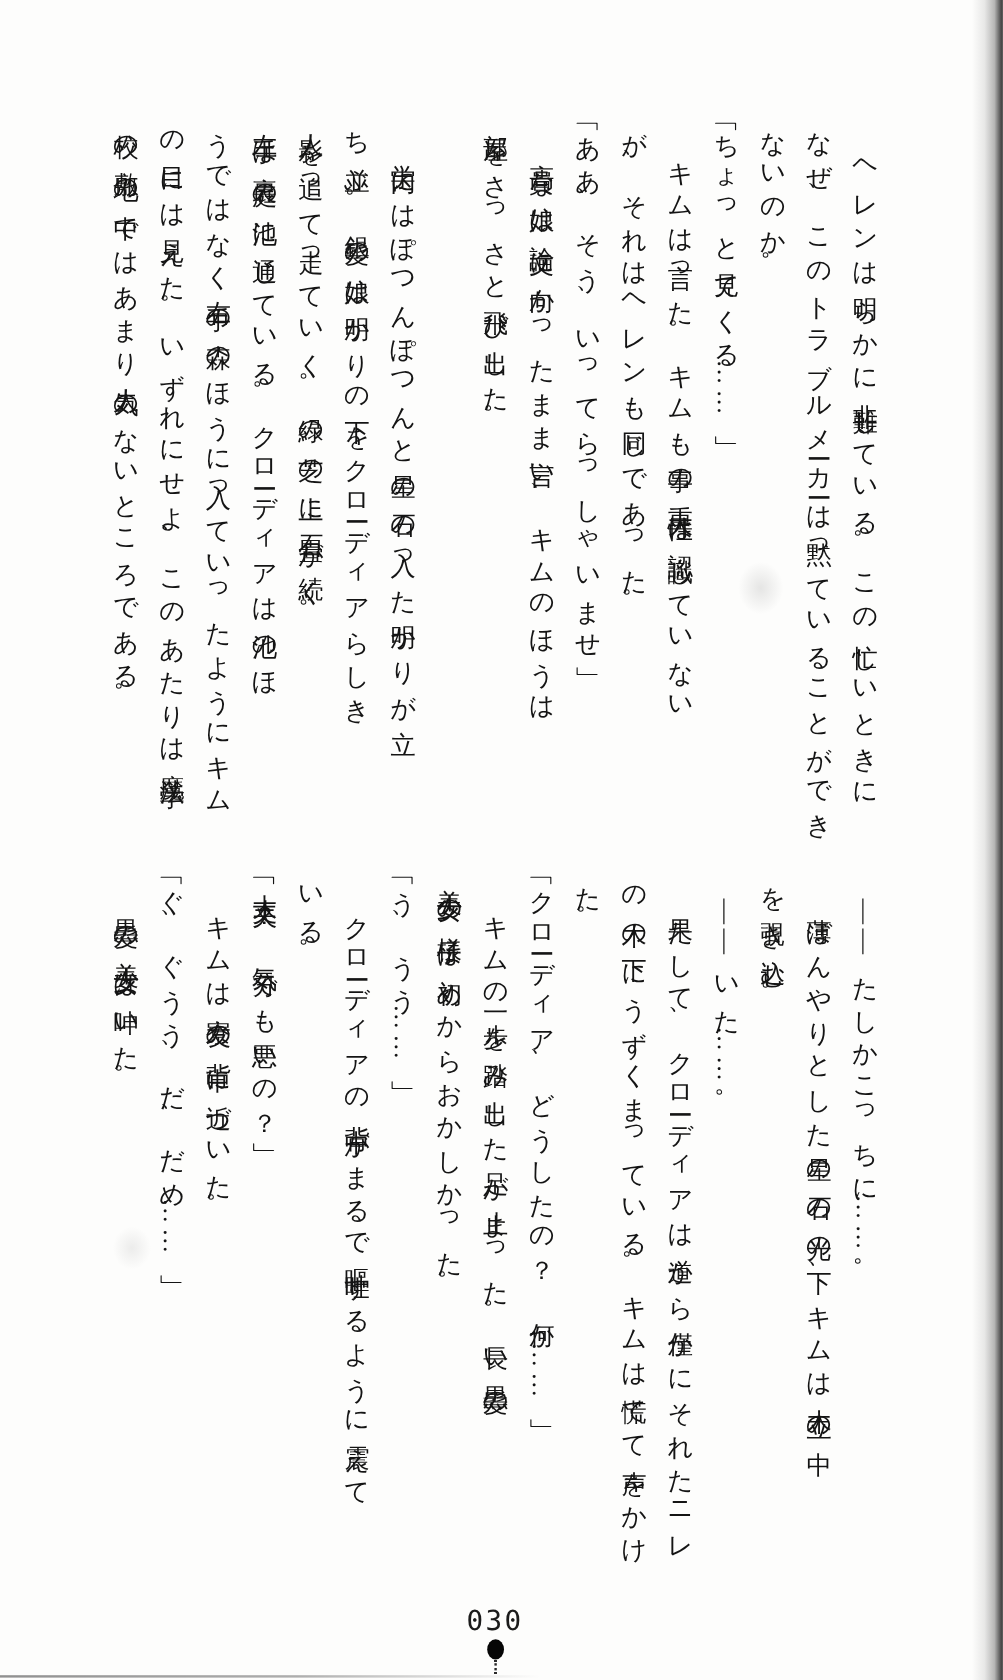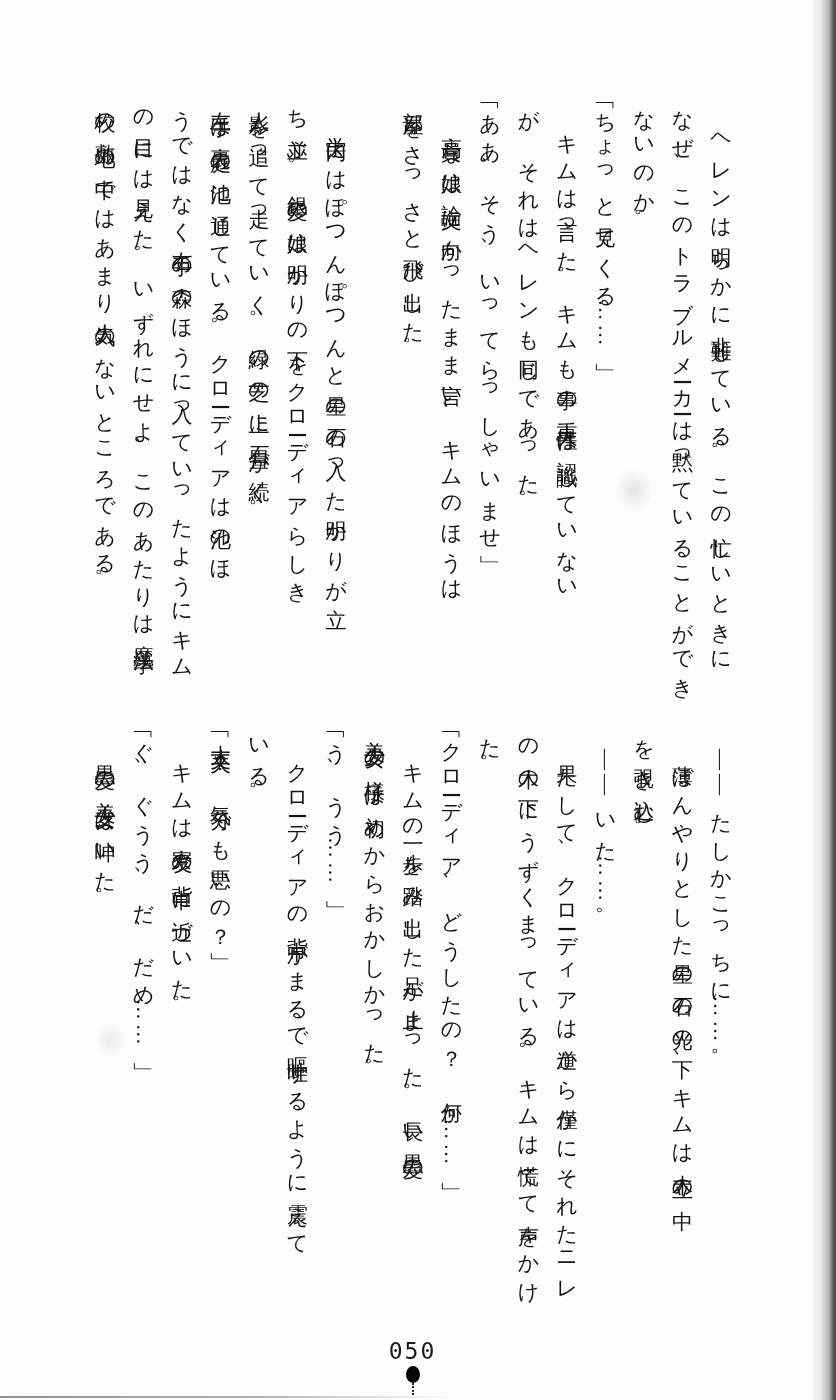--- a/index.html
+++ b/index.html
@@ -129,21 +129,21 @@
     <p>「う、うう……」</p>
     <p>　クローディアの背中がまるで嘔吐するように震えて</p>
     <p>いる。</p>
     <p>「大丈夫？　気分でも悪いの？」</p>
     <p>　キムは寮友の背中に近づいた。</p>
     <p>「ぐ、ぐうう、だ、だめ……」</p>
     <p>　黒髪の美少女は呻いた。</p>
   </div>
 
   <div class="page-footer">
-    <span class="page-num">050</span>
+    <span class="page-num">030</span>
     <div class="orn-dot"></div>
     <div class="orn-tail"></div>
   </div>
 
   <div class="smudge-a"></div>
   <div class="smudge-b"></div>
   <div class="bottom-line"></div>
   <div class="right-shadow"></div>
 
 </div>

